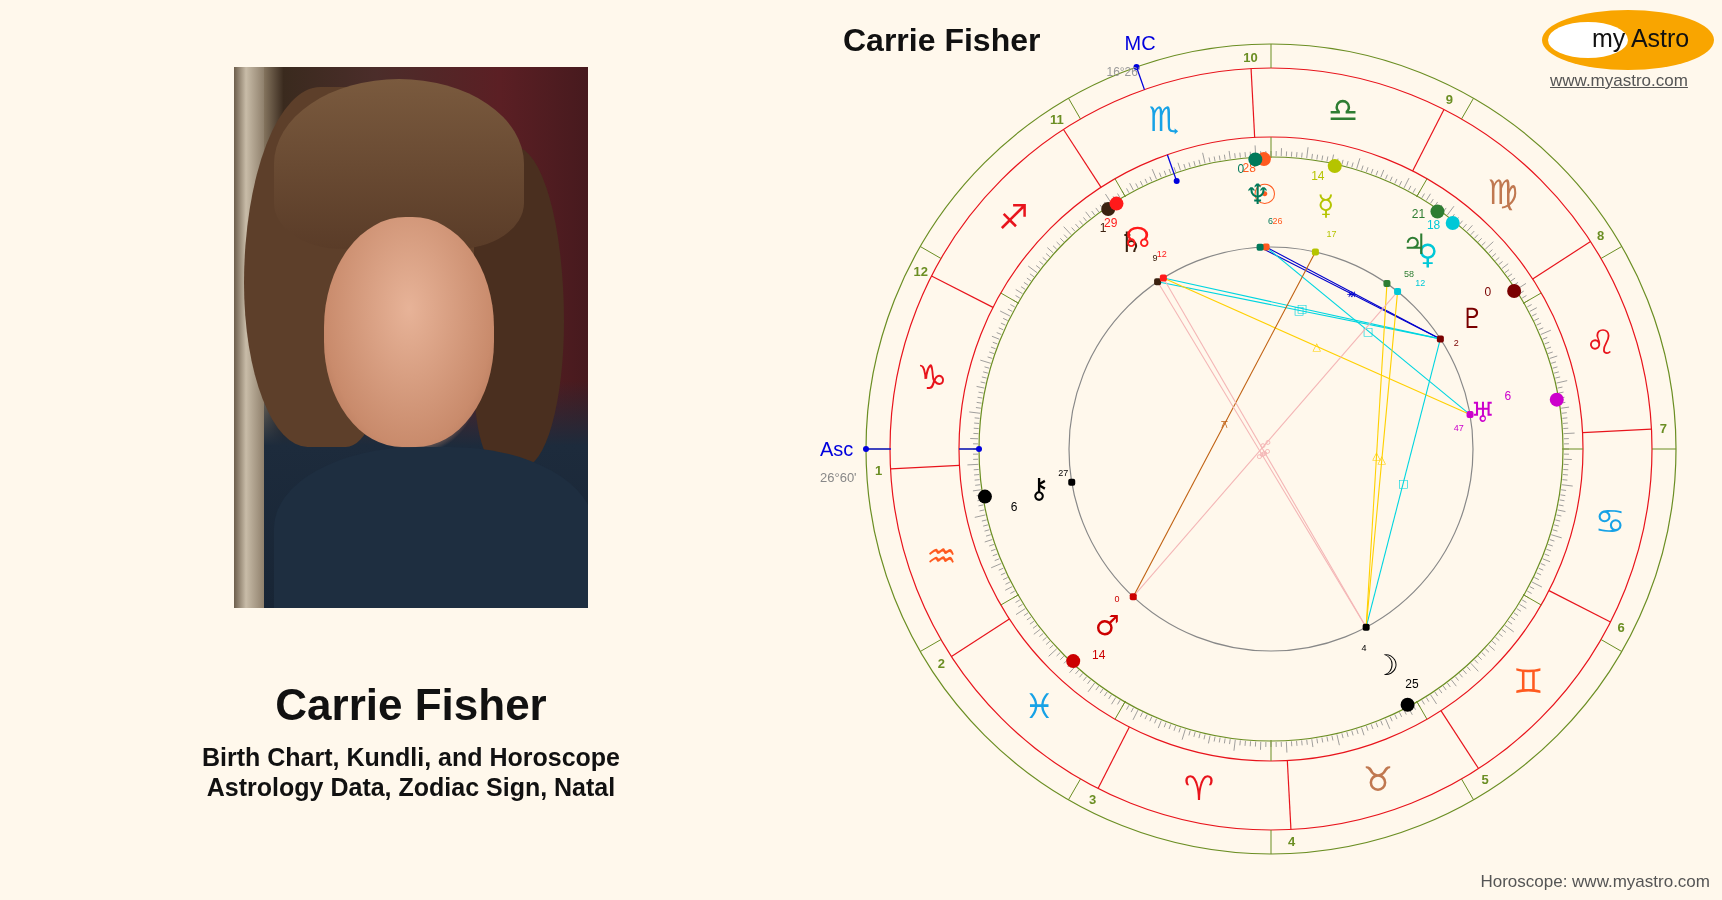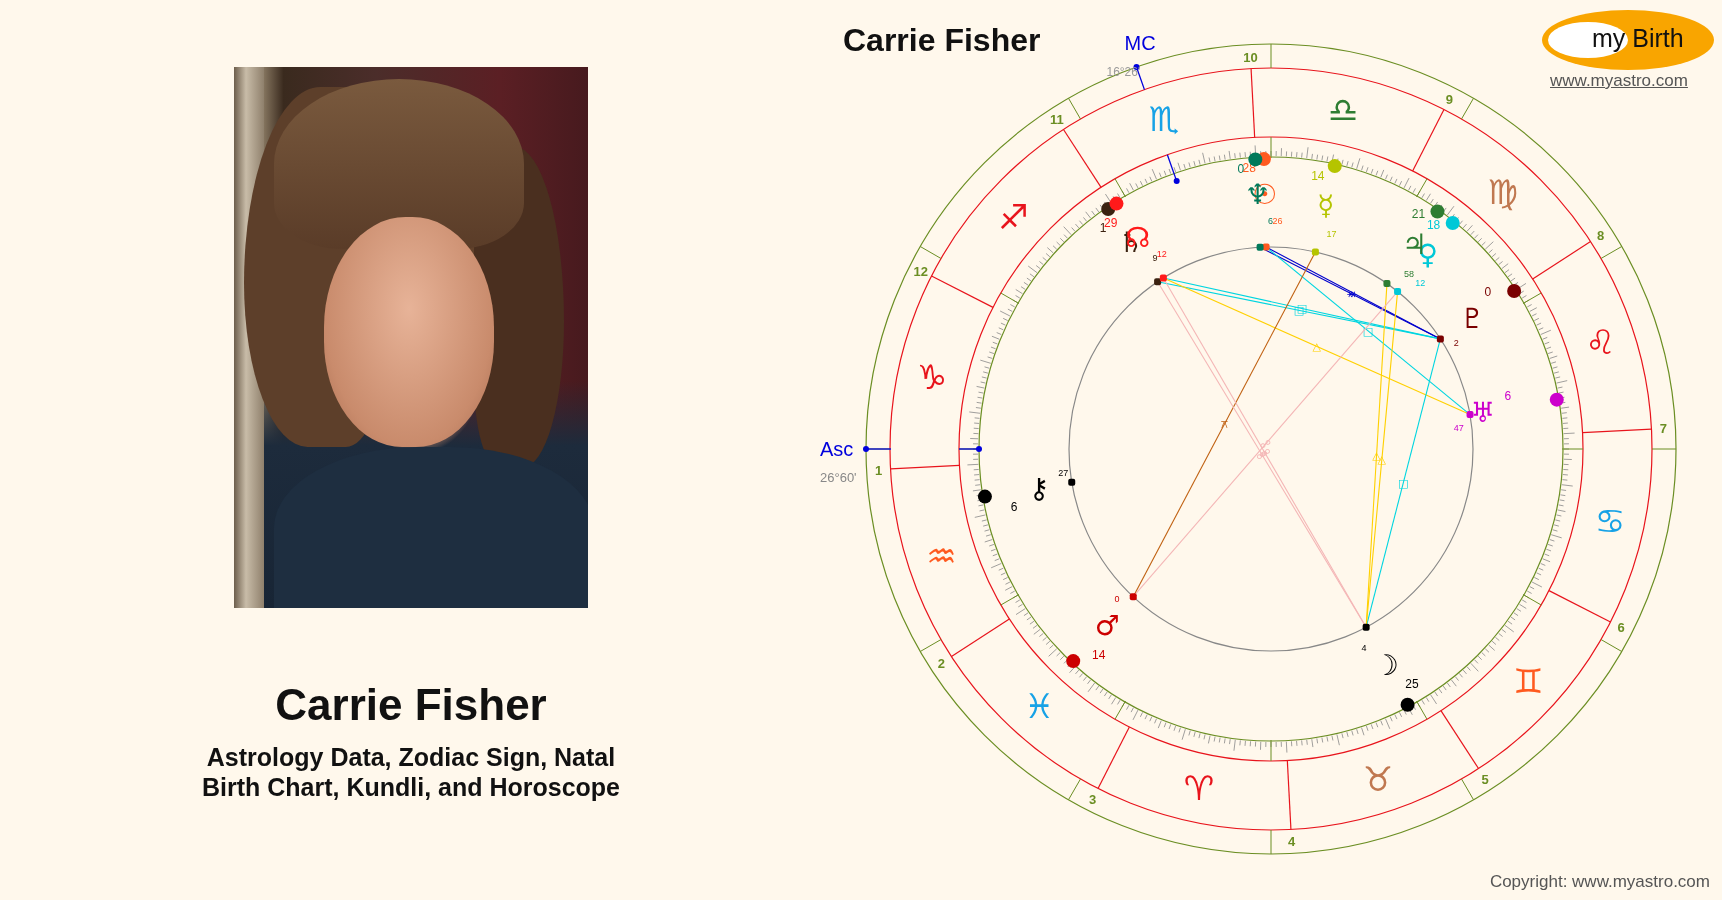--- a/index.html
+++ b/index.html
@@ -36,33 +36,33 @@
   <div class="frame"></div>
   <div class="hair-l"></div>
   <div class="hair-r"></div>
   <div class="hair-top"></div>
   <div class="face"></div>
   <div class="body"></div>
 </div>
 
 <div class="name-big">Carrie Fisher</div>
 <div class="subtitle">
+  <div>Birth Chart, Kundli, and Horoscope</div>
   <div>Astrology Data, Zodiac Sign, Natal</div>
-  <div>Birth Chart, Kundli, and Horoscope</div>
 </div>
 
 <div class="chart-title">Carrie Fisher</div>
 
 <div class="logo">
   <div class="outer"></div>
   <div class="inner"></div>
-  <div class="txt">my Birth</div>
+  <div class="txt">my Astro</div>
 </div>
 <div class="site">www.myastro.com</div>
-<div class="copyright">Copyright: www.myastro.com</div>
+<div class="copyright">Horoscope: www.myastro.com</div>
 
 <svg class="chart" id="natal-chart" width="1722" height="900" xmlns="http://www.w3.org/2000/svg">
     <circle cx="1271" cy="449" r="405" fill="none" stroke="#6b8e23" stroke-width="1.2"></circle>
     <circle cx="1271" cy="449" r="381" fill="none" stroke="#e8141c" stroke-width="1.2"></circle>
     <circle cx="1271" cy="449" r="312" fill="none" stroke="#e8141c" stroke-width="1.2"></circle>
     <circle cx="1271" cy="449" r="292" fill="none" stroke="#6b8e23" stroke-width="1.2"></circle>
     <circle cx="1271" cy="449" r="202" fill="none" stroke="#888888" stroke-width="1.2"></circle>
     <line x1="1137.980783576313" y1="710.0649115871918" x2="1132.9868880791778" y2="719.8659833532638" stroke="#888" stroke-width="0.8"></line>
     <line x1="1142.5572539908003" y1="712.346655565656" x2="1140.3653982568549" y2="716.8406257971517" stroke="#888" stroke-width="0.8"></line>
     <line x1="1147.1728493099752" y1="714.5481816017384" x2="1145.0597580012716" y2="719.0797205369217" stroke="#888" stroke-width="0.8"></line>

